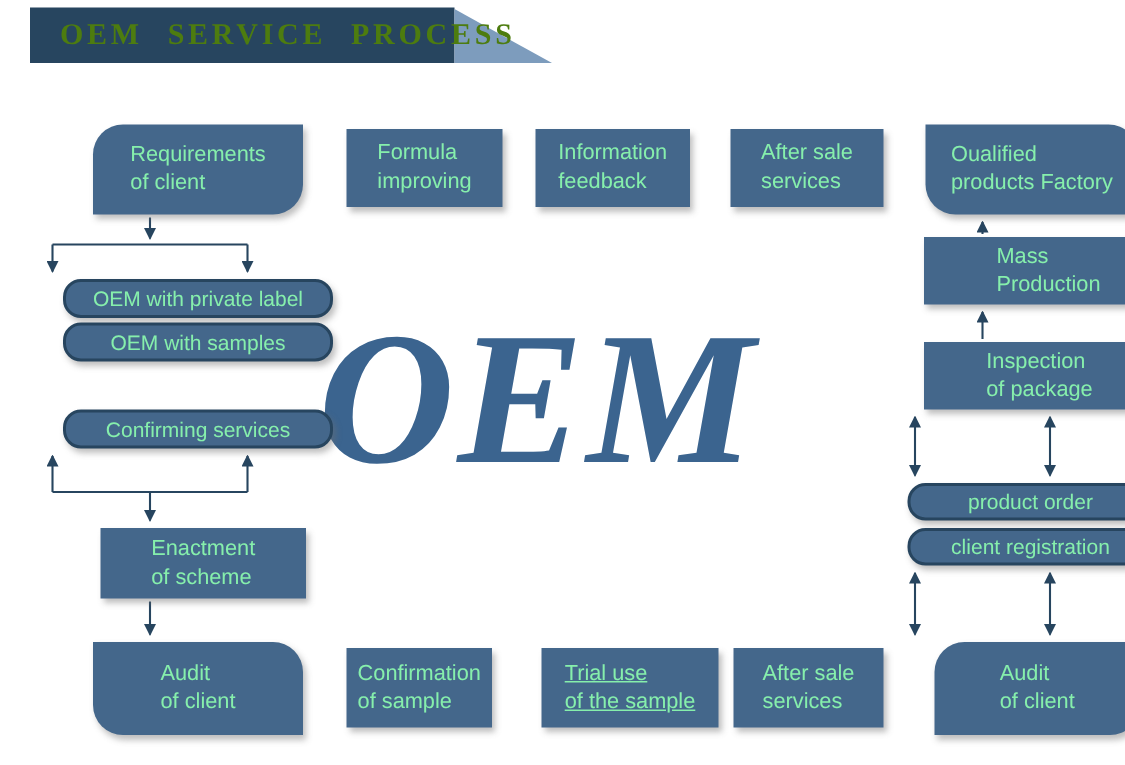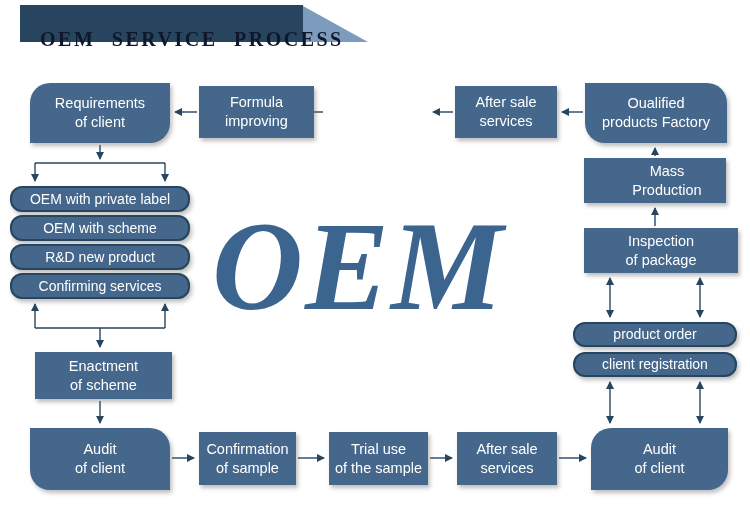--- a/index.html
+++ b/index.html
@@ -5,37 +5,38 @@
   * { margin:0; padding:0; box-sizing:border-box; }
   body { background:#fff; }
   .stage {
     position:relative; width:750px; height:510px; background:#ffffff;
     font-family:"Liberation Sans", sans-serif; overflow:hidden;
     outline:1px solid #e8e8e8;
   }
   .decor { position:absolute; left:0; top:0; width:750px; height:510px; }
   .node {
     position:absolute; display:flex; align-items:center; justify-content:center;
-    text-align:center; color:#ffffff; background:var(--box,#44678b);
+    color:#86efac; background:var(--box,#44678b);
     white-space:pre-line; font-size:14.5px; line-height:19px;
     box-shadow:2px 3px 4px rgba(110,110,110,.45);
+    margin-left:32px;
   }
   .node.small { font-size:14px; line-height:17px;border-radius:12px; }
   .node.bordered { border:2px solid var(--navy,#27455f); }
   .corner-tlbr { border-radius:20px 0; }
   .corner-trbl { border-radius:0 20px; }
   .watermark {
     position:absolute; left:212px; top:204px; width:340px; 
     font-family:"Liberation Serif", serif; font-style:italic; font-weight:bold;
     font-size:126px; line-height:1; color:var(--wm,#3b648f); letter-spacing:2px;
   }
   .header-title {
-    position:absolute; left:40px; top:28px;
+    position:absolute; left:40px; top:12px;
     font-family:"Liberation Serif", serif; font-weight:bold;
-    font-size:20px; color:#0f172a; letter-spacing:2.5px; word-spacing:9px;
+    font-size:20px; color:#4d7c0f; letter-spacing:2.5px; word-spacing:9px;
   }
 </style>
 </head>
 <body>
 
 <div class="stage">
 
   <svg class="decor" viewBox="0 0 750 510" xmlns="http://www.w3.org/2000/svg">
     <defs>
       <marker id="ah" markerWidth="8" markerHeight="8" refX="7" refY="4" orient="auto-start-reverse" markerUnits="userSpaceOnUse">
@@ -78,40 +79,41 @@
       <path d="M655,156 L655,148" marker-end="url(#ah)"></path>
     </g>
   </svg>
 
   <div class="header-title">OEM SERVICE PROCESS</div>
 
   <div class="watermark">OEM</div>
 
   <div class="node corner-tlbr" style="left:30px; top:83px; width:140px; height:60px;">Requirements
 of client</div>
-  <div class="node" style="left:199px; top:86px; width:115px; height:52px;">Formula
+  <div class="node" style="left:199px; top:86px; width:104px; height:52px;">Formula
 improving</div>
+  <div class="node" style="left:325px; top:86px; width:103px; height:52px;">Information
+feedback</div>
   <div class="node" style="left:455px; top:86px; width:102px; height:52px;">After sale
 services</div>
   <div class="node corner-trbl" style="left:585px; top:83px; width:142px; height:60px;">Oualified
 products Factory</div>
 
   <div class="node small bordered" style="left:10px; top:186px; width:180px; height:26px;">OEM with private label</div>
-  <div class="node small bordered" style="left:10px; top:215px; width:180px; height:26px;">OEM with scheme</div>
-  <div class="node small bordered" style="left:10px; top:244px; width:180px; height:26px;">R&amp;D new product</div>
+  <div class="node small bordered" style="left:10px; top:215px; width:180px; height:26px;">OEM with samples</div>
   <div class="node small bordered" style="left:10px; top:273px; width:180px; height:26px;">Confirming services</div>
 
   <div class="node" style="left:35px; top:352px; width:137px; height:47px;">Enactment
 of scheme</div>
   <div class="node corner-trbl" style="left:30px; top:428px; width:140px; height:62px;">Audit
 of client</div>
 
   <div class="node" style="left:199px; top:432px; width:97px; height:53px;">Confirmation
 of sample</div>
-  <div class="node" style="left:329px; top:432px; width:99px; height:53px;">Trial use
+  <div class="node" style="left:329px; top:432px; width:118px; height:53px;text-decoration:underline;">Trial use
 of the sample</div>
   <div class="node" style="left:457px; top:432px; width:100px; height:53px;">After sale
 services</div>
   <div class="node corner-tlbr" style="left:591px; top:428px; width:137px; height:62px;">Audit
 of client</div>
 
   <div class="node" style="left:584px; top:158px; width:142px; height:45px;padding-left:24px;">Mass
 Production</div>
   <div class="node" style="left:584px; top:228px; width:154px; height:45px;">Inspection
 of package</div>

